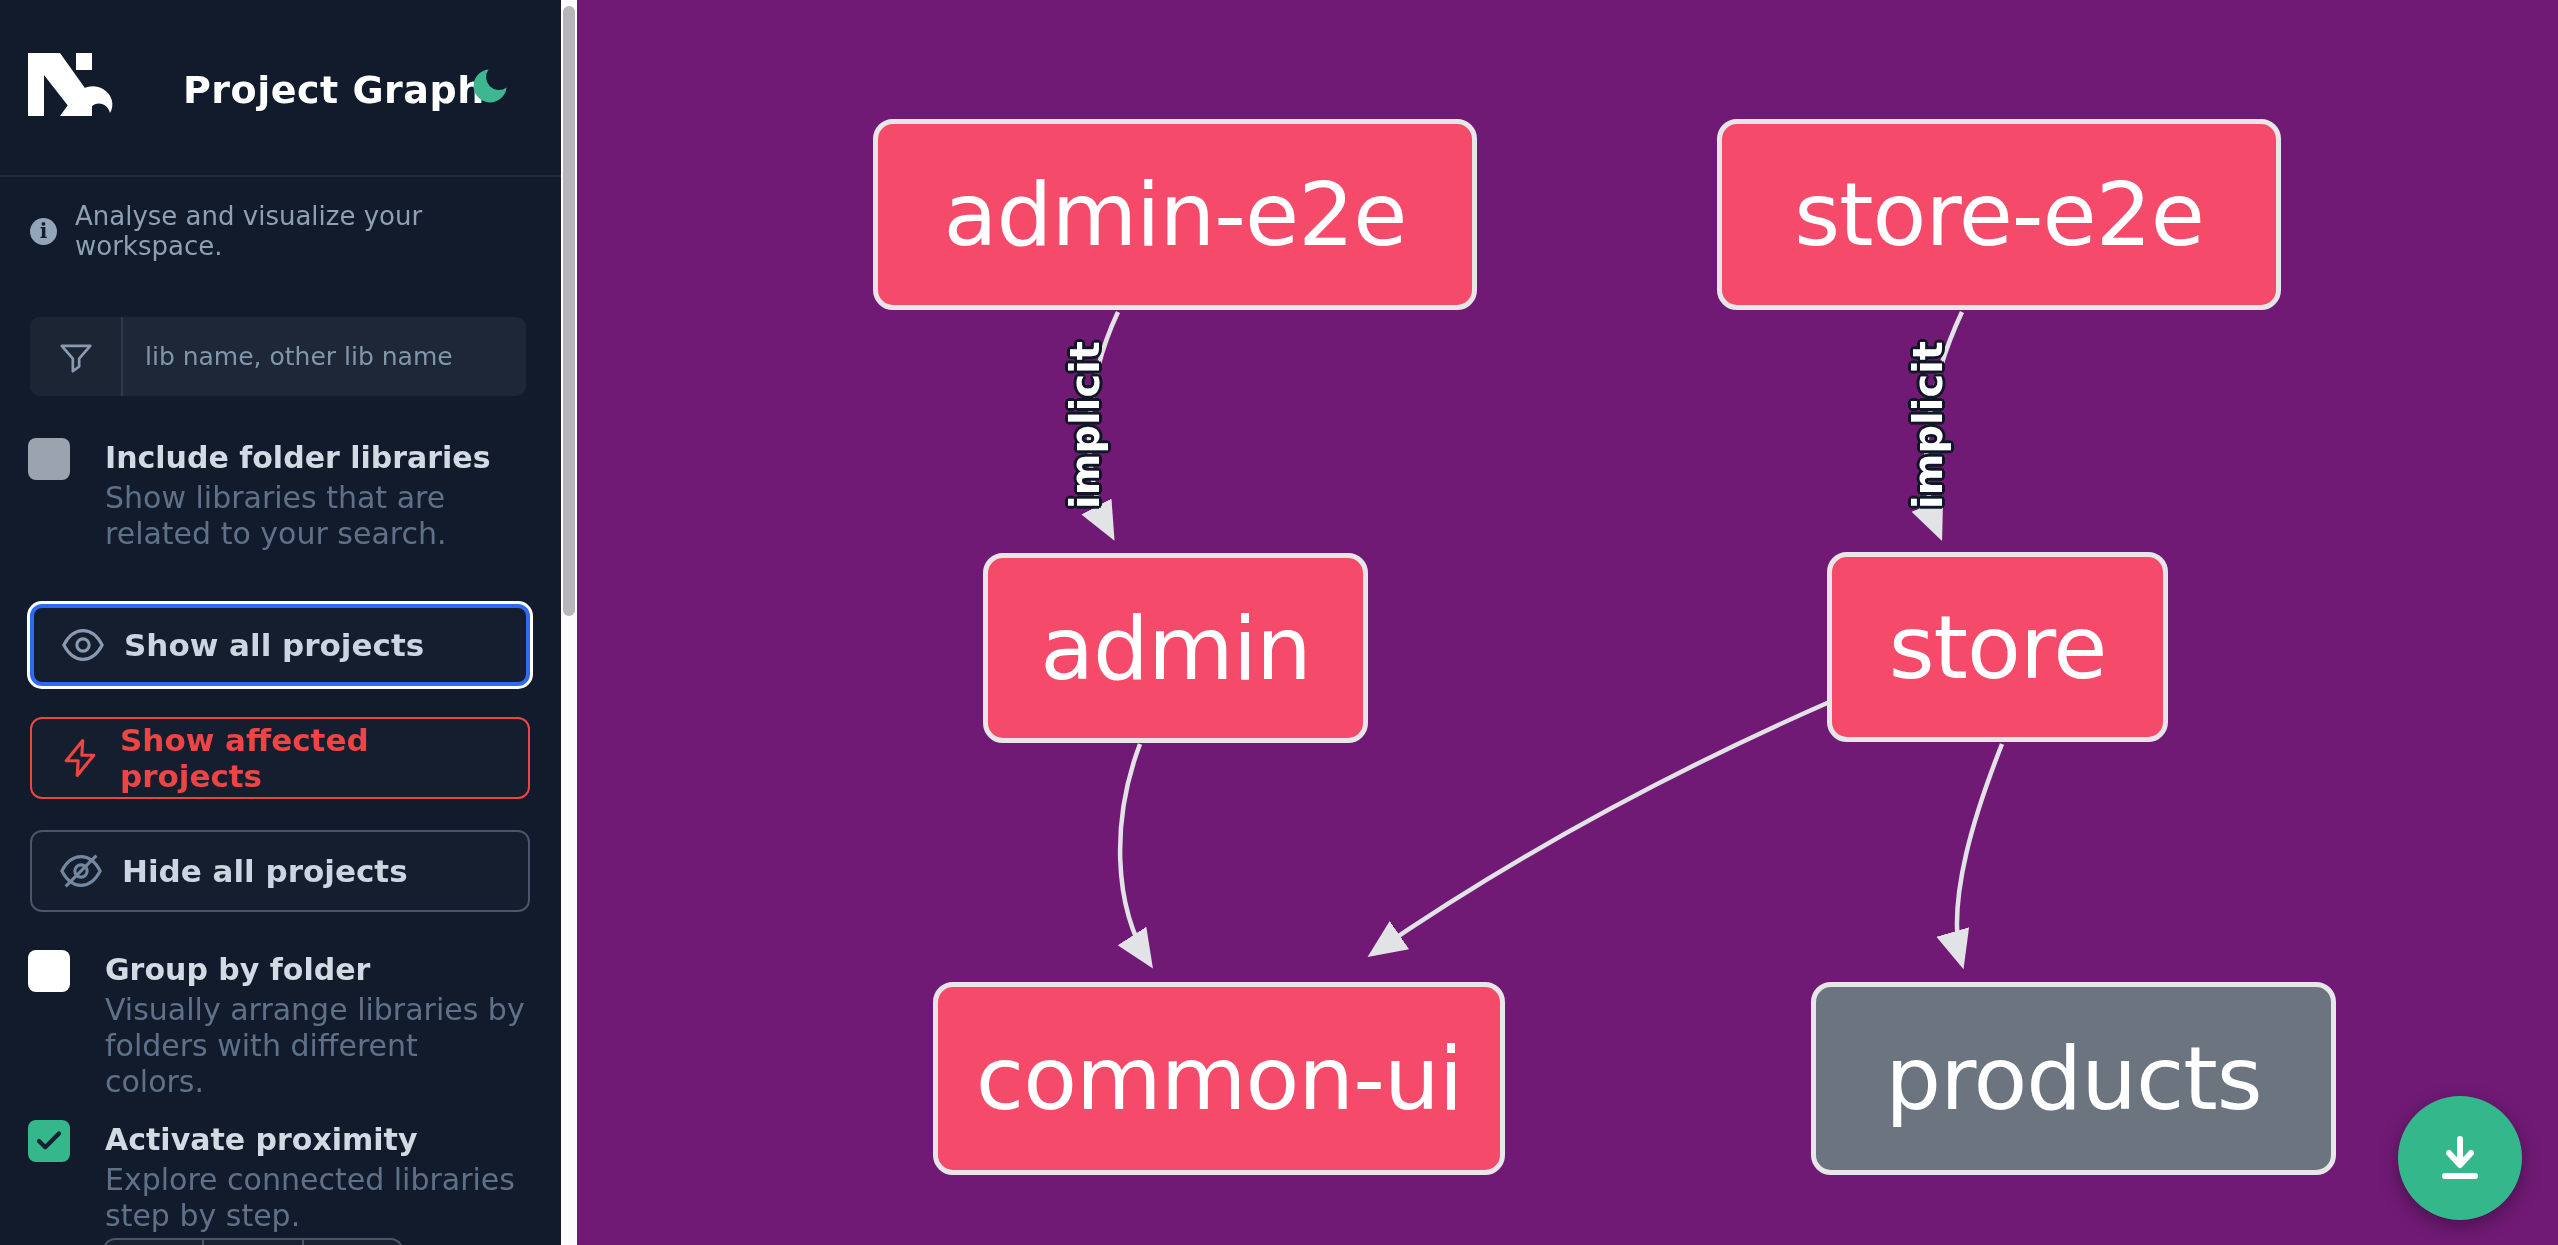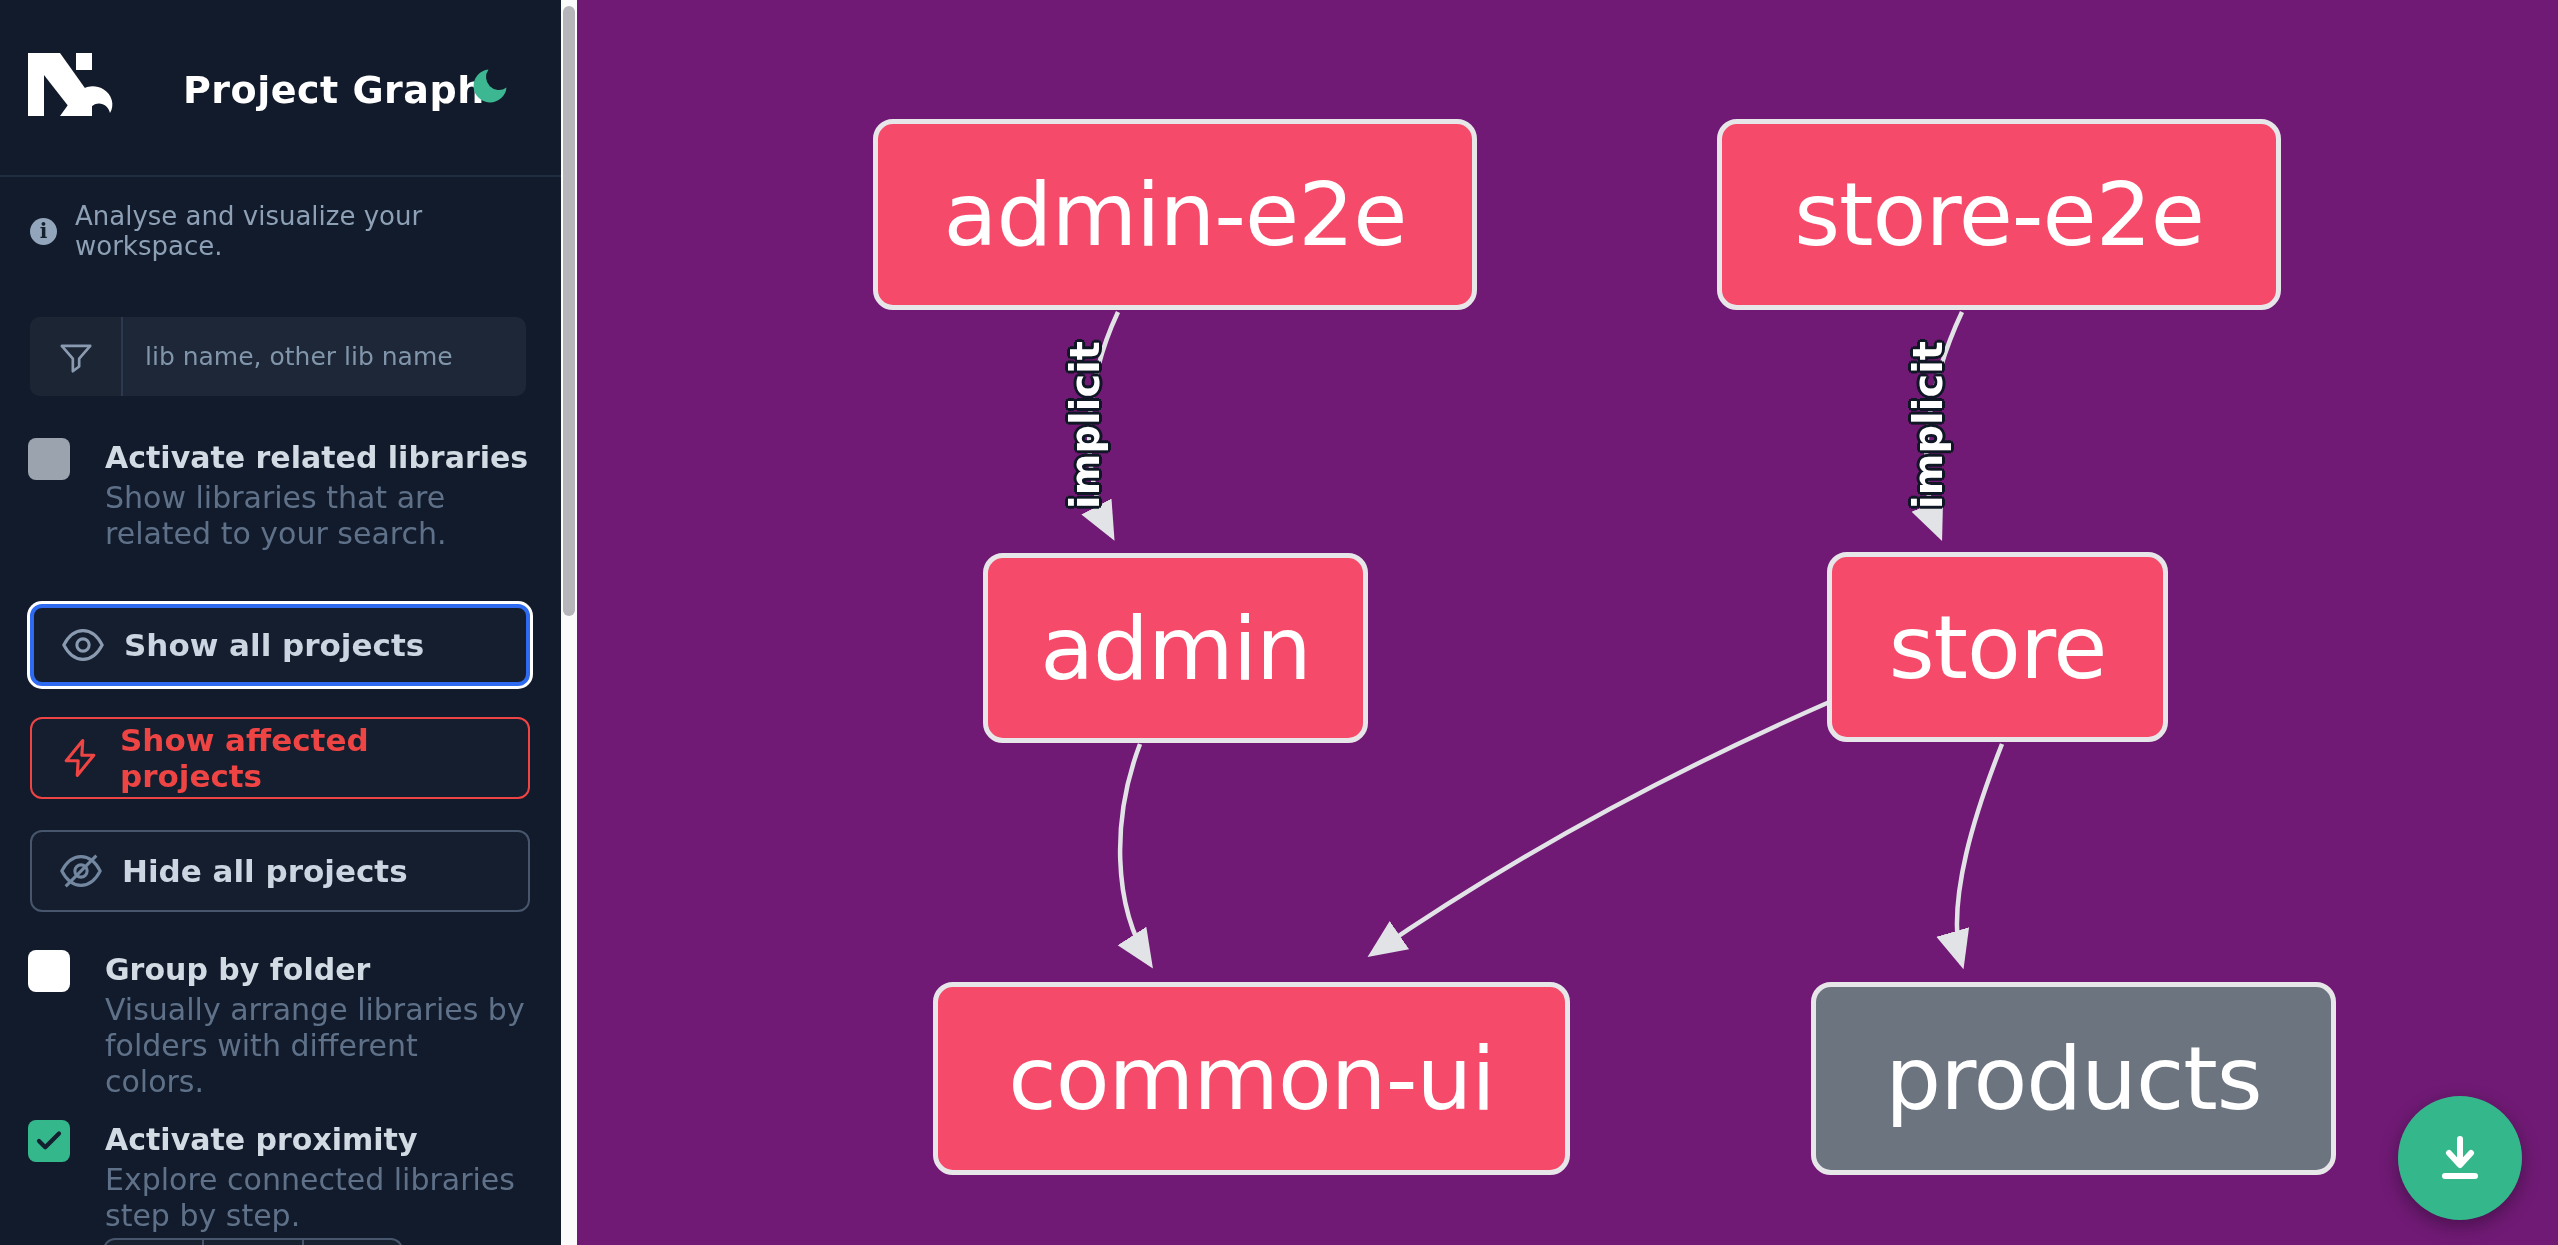--- a/index.html
+++ b/index.html
@@ -104,21 +104,21 @@
     </div>
     <div class="node" style="left:1140px; top:119px; width:564px; height:191px;">
       <span class="node-label">store-e2e</span>
     </div>
     <div class="node" style="left:406px; top:553px; width:385px; height:190px;">
       <span class="node-label">admin</span>
     </div>
     <div class="node" style="left:1250px; top:552px; width:341px; height:190px;">
       <span class="node-label">store</span>
     </div>
-    <div class="node" style="left:356px; top:982px; width:637px; height:193px;">
+    <div class="node" style="left:356px; top:982px; width:572px; height:193px;">
       <span class="node-label">common-ui</span>
     </div>
     <div class="node regular" style="left:1234px; top:982px; width:525px; height:193px;">
       <span class="node-label">products</span>
     </div>
 
     <div class="edge-label" style="left:508px; top:425px;">implicit</div>
     <div class="edge-label" style="left:1351px; top:425px;">implicit</div>
   </div>
 
@@ -160,21 +160,21 @@
       <div class="search-icon-cell">
         <svg width="38" height="38" viewBox="0 0 24 24" fill="none" stroke="#8a9ab0" stroke-width="1.7" stroke-linejoin="round">
           <path d="M3 5 h18 l-7 8 v5 l-4 3 v-8 L3 5 z"></path>
         </svg>
       </div>
       <input type="text" placeholder="lib name, other lib name" style="">
     </div>
 
     <div class="toggle-row" style="top:436px;">
       <div class="checkbox gray"></div>
-      <div class="toggle-label">Activate related libraries</div>
+      <div class="toggle-label">Include folder libraries</div>
       <div class="toggle-desc">Show libraries that are related to your search.</div>
     </div>
 
     <div class="sb-btn focused" style="top:604px;">
       <svg width="46" height="46" viewBox="0 0 24 24" fill="none" stroke="#8a9ab0" stroke-width="1.6">
         <path d="M2 12 C5 6.2, 8.5 4.5, 12 4.5 C15.5 4.5, 19 6.2, 22 12 C19 17.8, 15.5 19.5, 12 19.5 C8.5 19.5, 5 17.8, 2 12 Z"></path>
         <circle cx="12" cy="12" r="3.2"></circle>
       </svg>
       <span class="lbl">Show all projects</span>
     </div>

